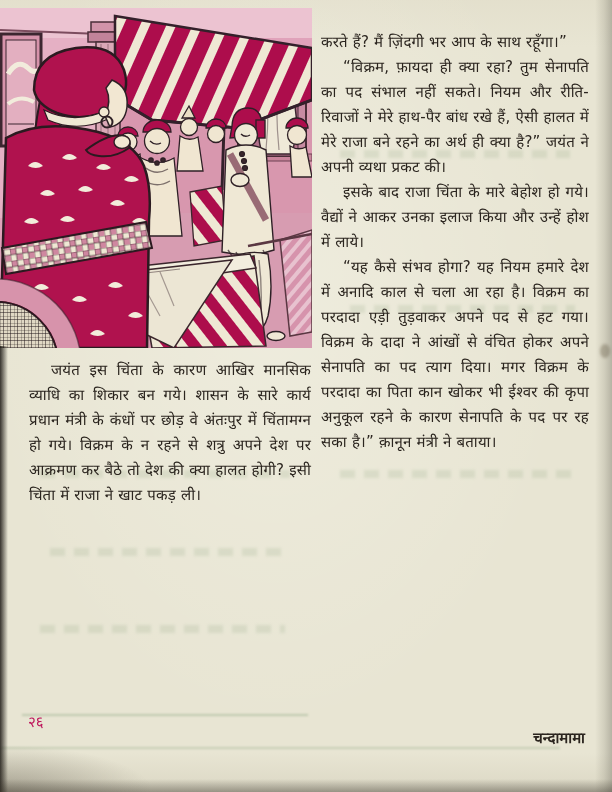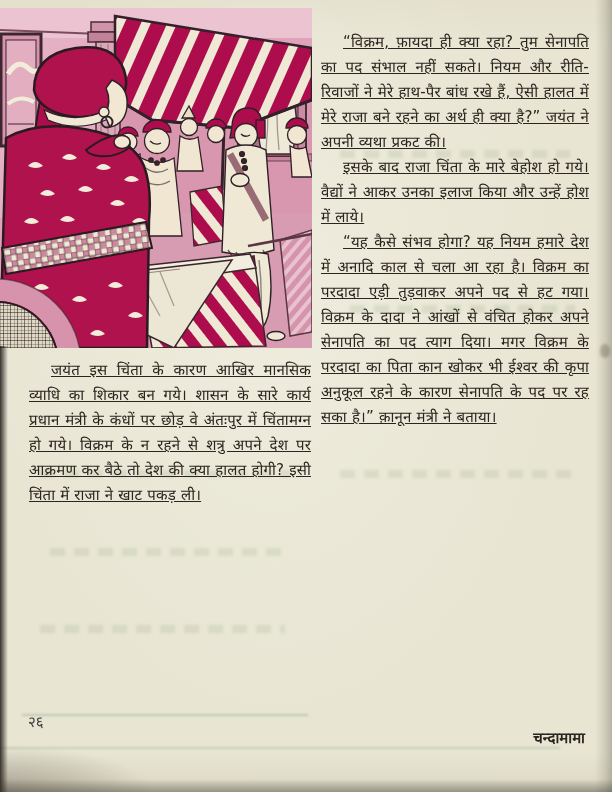--- a/index.html
+++ b/index.html
@@ -16,22 +16,22 @@
   }
   .illustration{position:absolute;left:0;top:8px;width:312px;height:340px;}
   .illustration svg{display:block;}
   .col{position:absolute;}
   .col-right{left:321px;top:30px;width:268px;}
   .col-left{left:29px;top:358px;width:282px;}
   .para{
     margin:0;font-size:15px;line-height:25px;text-align:justify;
     color:#2b251f;letter-spacing:.2px;
   }
-  .para.ind{text-indent:22px;text-decoration:underline;}
-  .footer-pagenum{position:absolute;left:28px;top:711px;font-size:15px;color:#404040;}
+  .para.ind{text-indent:22px;}
+  .footer-pagenum{position:absolute;left:28px;top:711px;font-size:15px;color:#be185d;}
   .footer-magname{position:absolute;right:27px;top:727px;font-size:15px;font-weight:700;color:#2b251f;text-align:right;}
   .bleed-line{position:absolute;height:2px;background:rgba(125,158,118,.38);filter:blur(1px);pointer-events:none;}
   .bl1{left:22px;top:714px;width:286px;}
   .bl2{left:0;top:747px;width:560px;background:rgba(125,158,118,.30);}
   .ghost{position:absolute;height:8px;pointer-events:none;filter:blur(1.6px);opacity:.5;
     background:repeating-linear-gradient(90deg, rgba(116,146,104,.30) 0 15px, rgba(116,146,104,0) 15px 24px);}
   .edge-right{position:absolute;right:0;top:0;width:17px;height:100%;pointer-events:none;
     background:linear-gradient(90deg, rgba(90,88,74,0), rgba(90,88,74,.16) 55%, rgba(66,64,54,.30));}
   .edge-left-dark{position:absolute;left:0;top:346px;width:8px;height:446px;pointer-events:none;
     background:linear-gradient(90deg, rgba(24,21,17,.85), rgba(24,21,17,0));}
@@ -214,20 +214,21 @@
 
       <g>
         <circle cx="-4" cy="356" r="74" fill="none" stroke="#d793ab" stroke-width="22"></circle>
         <circle cx="-4" cy="356" r="85" fill="none" stroke="rgba(58,36,46,.55)" stroke-width="1.5"></circle>
         <circle cx="-4" cy="356" r="62" fill="url(#drumHatch)" stroke="#2b1a20" stroke-width="2"></circle>
       </g>
     </svg>
   </div>
 
   <div class="col col-right">
+      <p class="para">करते हैं? मैं ज़िंदगी भर आप के साथ रहूँगा।”</p>
       <p class="para ind">“विक्रम, फ़ायदा ही क्या रहा? तुम सेनापति का पद संभाल नहीं सकते। नियम और रीति-रिवाजों ने मेरे हाथ-पैर बांध रखे हैं, ऐसी हालत में मेरे राजा बने रहने का अर्थ ही क्या है?” जयंत ने अपनी व्यथा प्रकट की।</p>
       <p class="para ind">इसके बाद राजा चिंता के मारे बेहोश हो गये। वैद्यों ने आकर उनका इलाज किया और उन्हें होश में लाये।</p>
       <p class="para ind">“यह कैसे संभव होगा? यह नियम हमारे देश में अनादि काल से चला आ रहा है। विक्रम का परदादा एड़ी तुड़वाकर अपने पद से हट गया। विक्रम के दादा ने आंखों से वंचित होकर अपने सेनापति का पद त्याग दिया। मगर विक्रम के परदादा का पिता कान खोकर भी ईश्वर की कृपा अनुकूल रहने के कारण सेनापति के पद पर रह सका है।” क़ानून मंत्री ने बताया।</p>
     </div>
   <div class="col col-left">
       <p class="para ind">जयंत इस चिंता के कारण आखिर मानसिक व्याधि का शिकार बन गये। शासन के सारे कार्य प्रधान मंत्री के कंधों पर छोड़ वे अंतःपुर में चिंतामग्न हो गये। विक्रम के न रहने से शत्रु अपने देश पर आक्रमण कर बैठे तो देश की क्या हालत होगी? इसी चिंता में राजा ने खाट पकड़ ली।</p>
     </div>
 
   <div class="footer-pagenum">२६</div>
   <div class="footer-magname">चन्दामामा</div>

